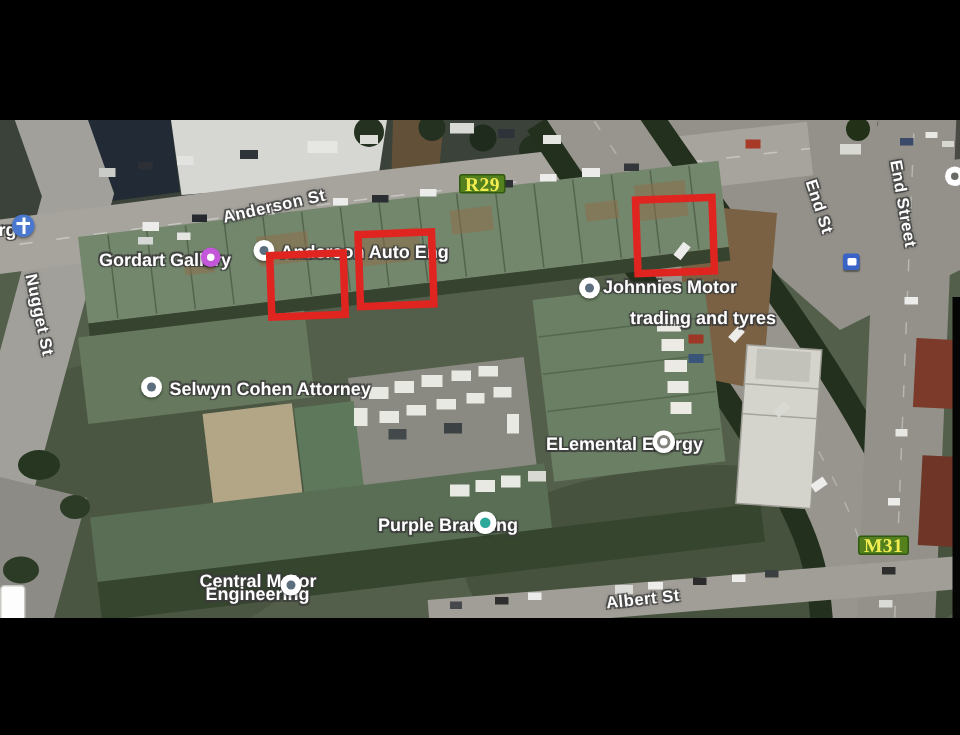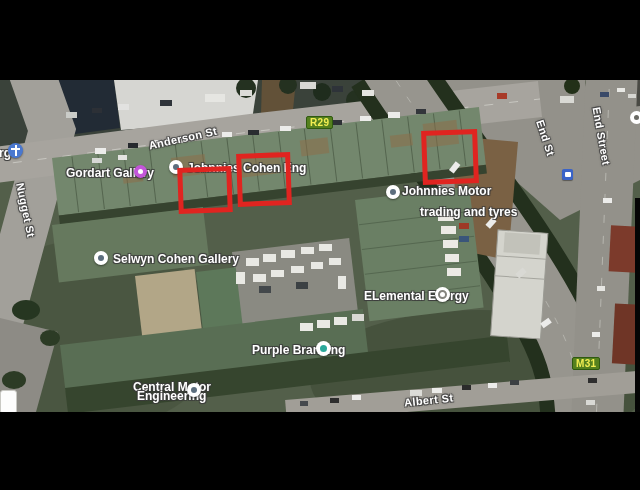--- a/index.html
+++ b/index.html
@@ -11,22 +11,22 @@
 
   .street-label{position:absolute;z-index:4;color:#fff;font-size:11px;font-weight:bold;
     letter-spacing:.4px;white-space:nowrap;
     text-shadow:-1px -1px 0 rgba(70,70,70,.85),1px -1px 0 rgba(70,70,70,.85),
                 -1px 1px 0 rgba(70,70,70,.85),1px 1px 0 rgba(70,70,70,.85),0 0 3px rgba(0,0,0,.6);}
   .place-label{position:absolute;z-index:4;color:#fff;font-size:12px;font-weight:bold;
     white-space:nowrap;
     text-shadow:-1px -1px 0 rgba(60,60,60,.8),1px -1px 0 rgba(60,60,60,.8),
                 -1px 1px 0 rgba(60,60,60,.8),1px 1px 0 rgba(60,60,60,.8),0 0 2px rgba(0,0,0,.55);}
   .route-badge{position:absolute;z-index:4;background:#55801e;color:#f2ee52;
-    border:1px solid #2f5a10;border-radius:2px;font-size:10px;font-weight:bold;
-    line-height:9px;padding:1px 3px;letter-spacing:.3px;}
+    border:1px solid #2f5a10;border-radius:2px;font-size:13px;font-weight:bold;
+    line-height:9px;padding:1px 3px;letter-spacing:.3px;font-family:Liberation Serif, serif;}
   .annot{position:absolute;border:5px solid #e02420;box-sizing:border-box;z-index:6;background:transparent;}
 
   .poi{position:absolute;z-index:5;border-radius:50%;background:#fff;box-shadow:0 1px 2px rgba(0,0,0,.45);}
   .poi .dot{position:absolute;border-radius:50%;}
   .poi-generic{width:14px;height:14px;}
   .poi-generic .dot{left:4px;top:4px;width:6px;height:6px;background:#5c6e7e;}
   .poi-ring{width:15px;height:15px;}
   .poi-ring .dot{left:3px;top:3px;width:5px;height:5px;border:2px solid #84847e;background:#fff;}
   .poi-teal{width:15px;height:15px;}
   .poi-teal .dot{left:4px;top:4px;width:7px;height:7px;background:#2ba89a;}
@@ -272,32 +272,32 @@
       </div>
 
     <div class="place-label" style="left:66px;top:86px;">Gordart Gallery</div>
     <div class="poi poi-gallery" style="left:134px;top:85px;">
       <span class="dot"></span>
       </div>
 
     <div class="poi poi-generic" style="left:169px;top:80px;">
       <span class="dot"></span>
       </div>
-    <div class="place-label" style="left:187px;top:81px;">Johnnies Cohen Eng</div>
+    <div class="place-label" style="left:187px;top:81px;">Anderson Auto Eng</div>
 
     <div class="poi poi-generic" style="left:386px;top:105px;">
       <span class="dot"></span>
       </div>
     <div class="place-label" style="left:402px;top:104px;">Johnnies Motor</div>
     <div class="place-label" style="left:420px;top:113px;margin-top:12px;">trading and tyres</div>
 
     <div class="poi poi-generic" style="left:94px;top:171px;">
       <span class="dot"></span>
       </div>
-    <div class="place-label" style="left:113px;top:172px;">Selwyn Cohen Gallery</div>
+    <div class="place-label" style="left:113px;top:172px;">Selwyn Cohen Attorney</div>
 
     <div class="place-label" style="left:364px;top:209px;">ELemental Energy</div>
     <div class="poi poi-ring" style="left:435px;top:207px;">
       <span class="dot"></span>
       </div>
 
     <div class="place-label" style="left:252px;top:263px;">Purple Branding</div>
     <div class="poi poi-teal" style="left:316px;top:261px;">
       <span class="dot"></span>
       </div>

